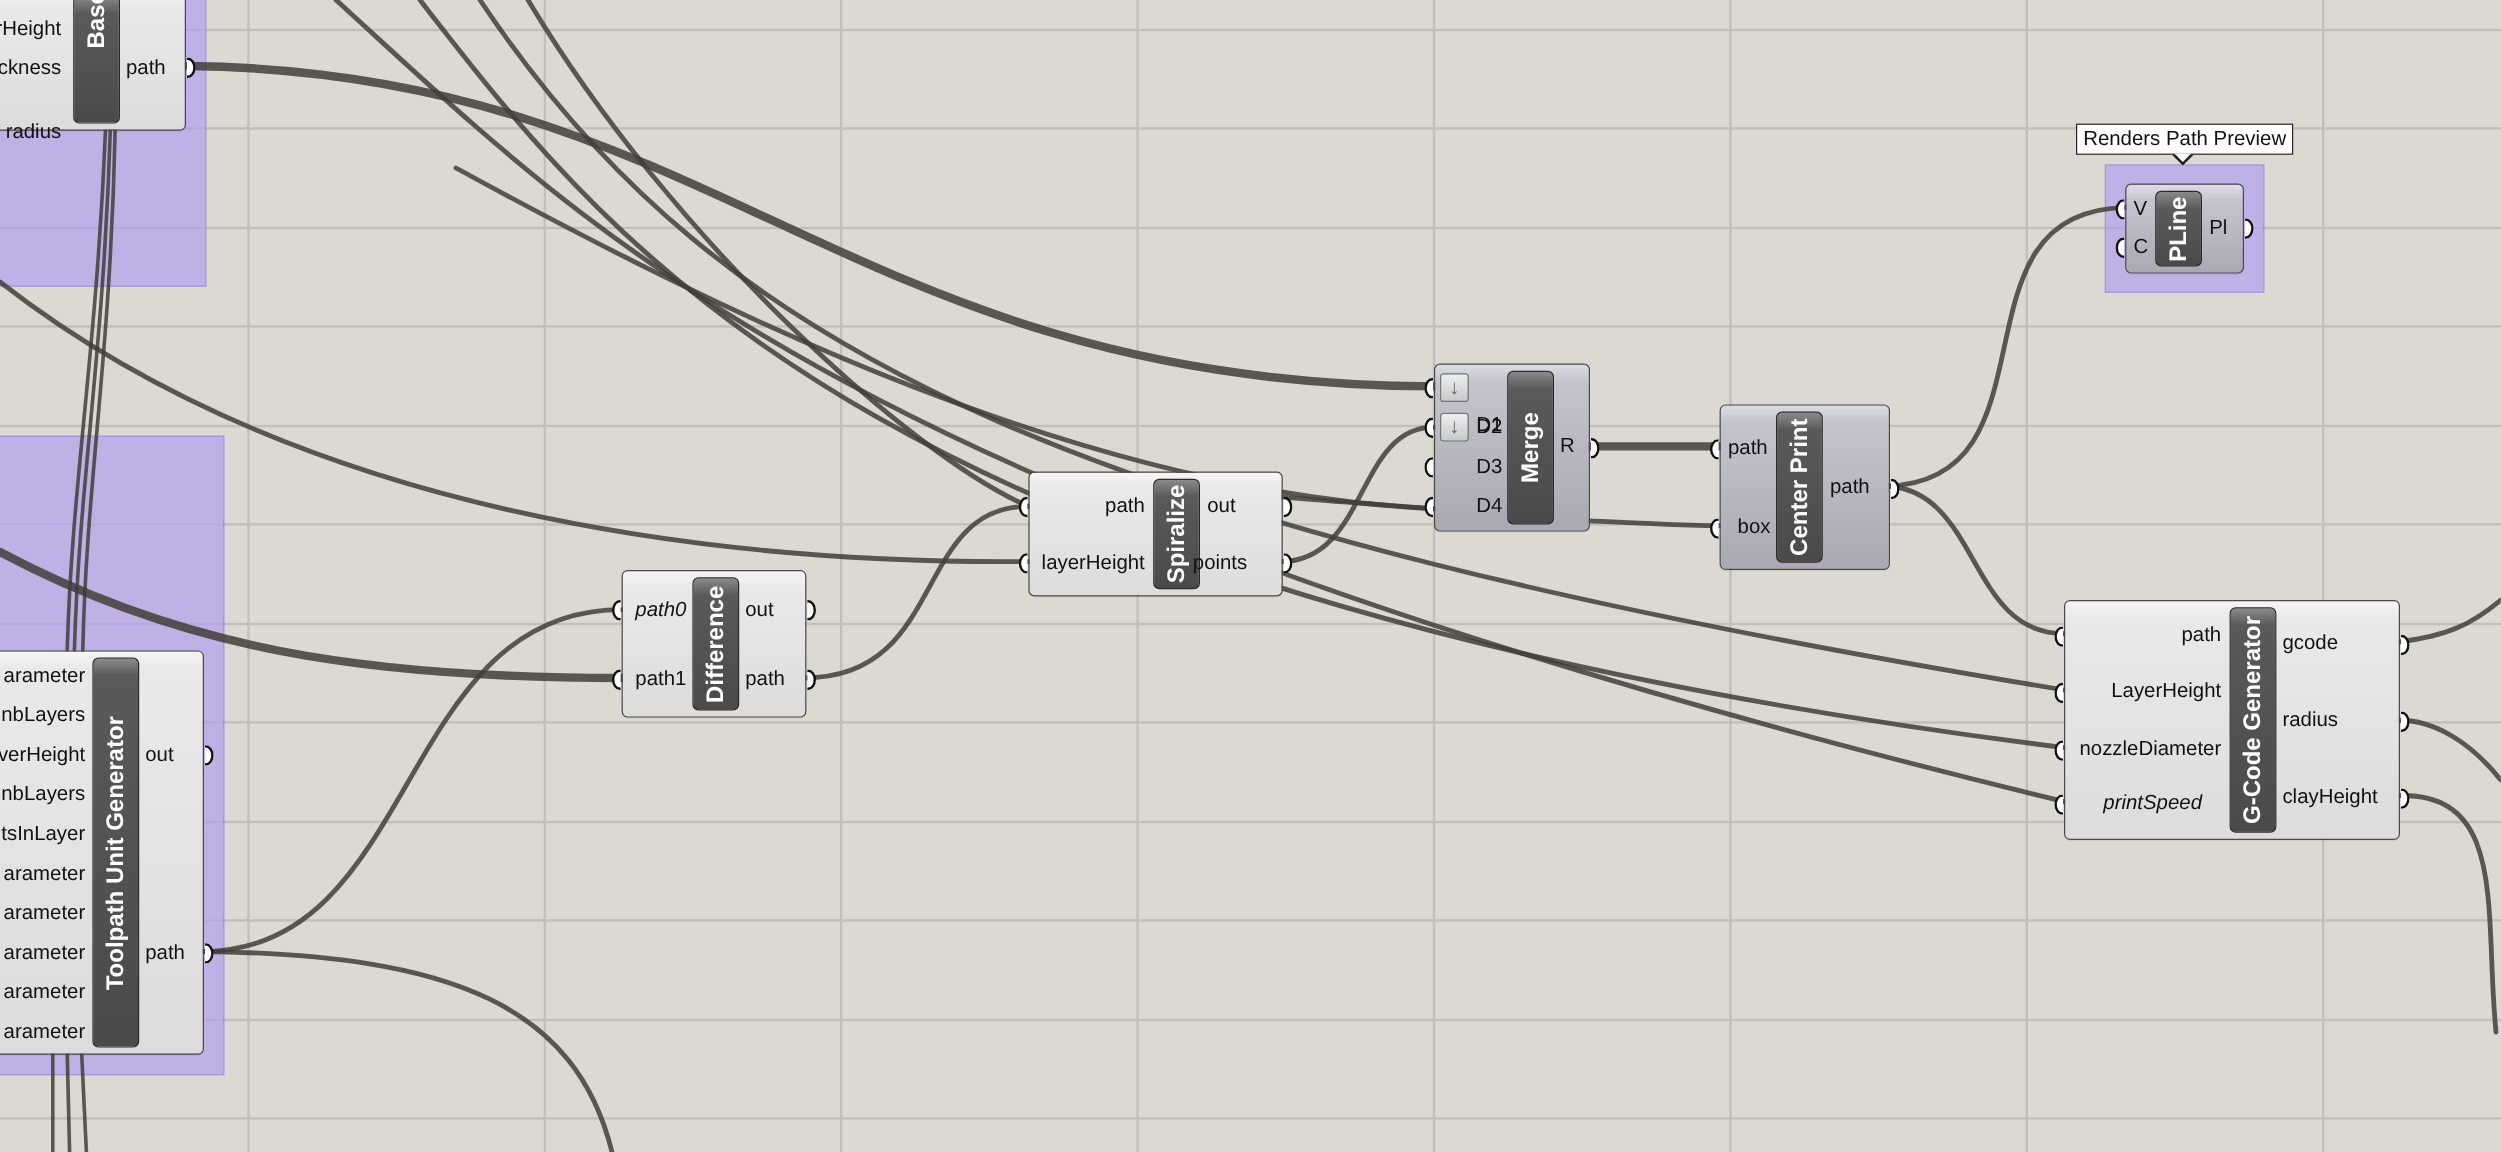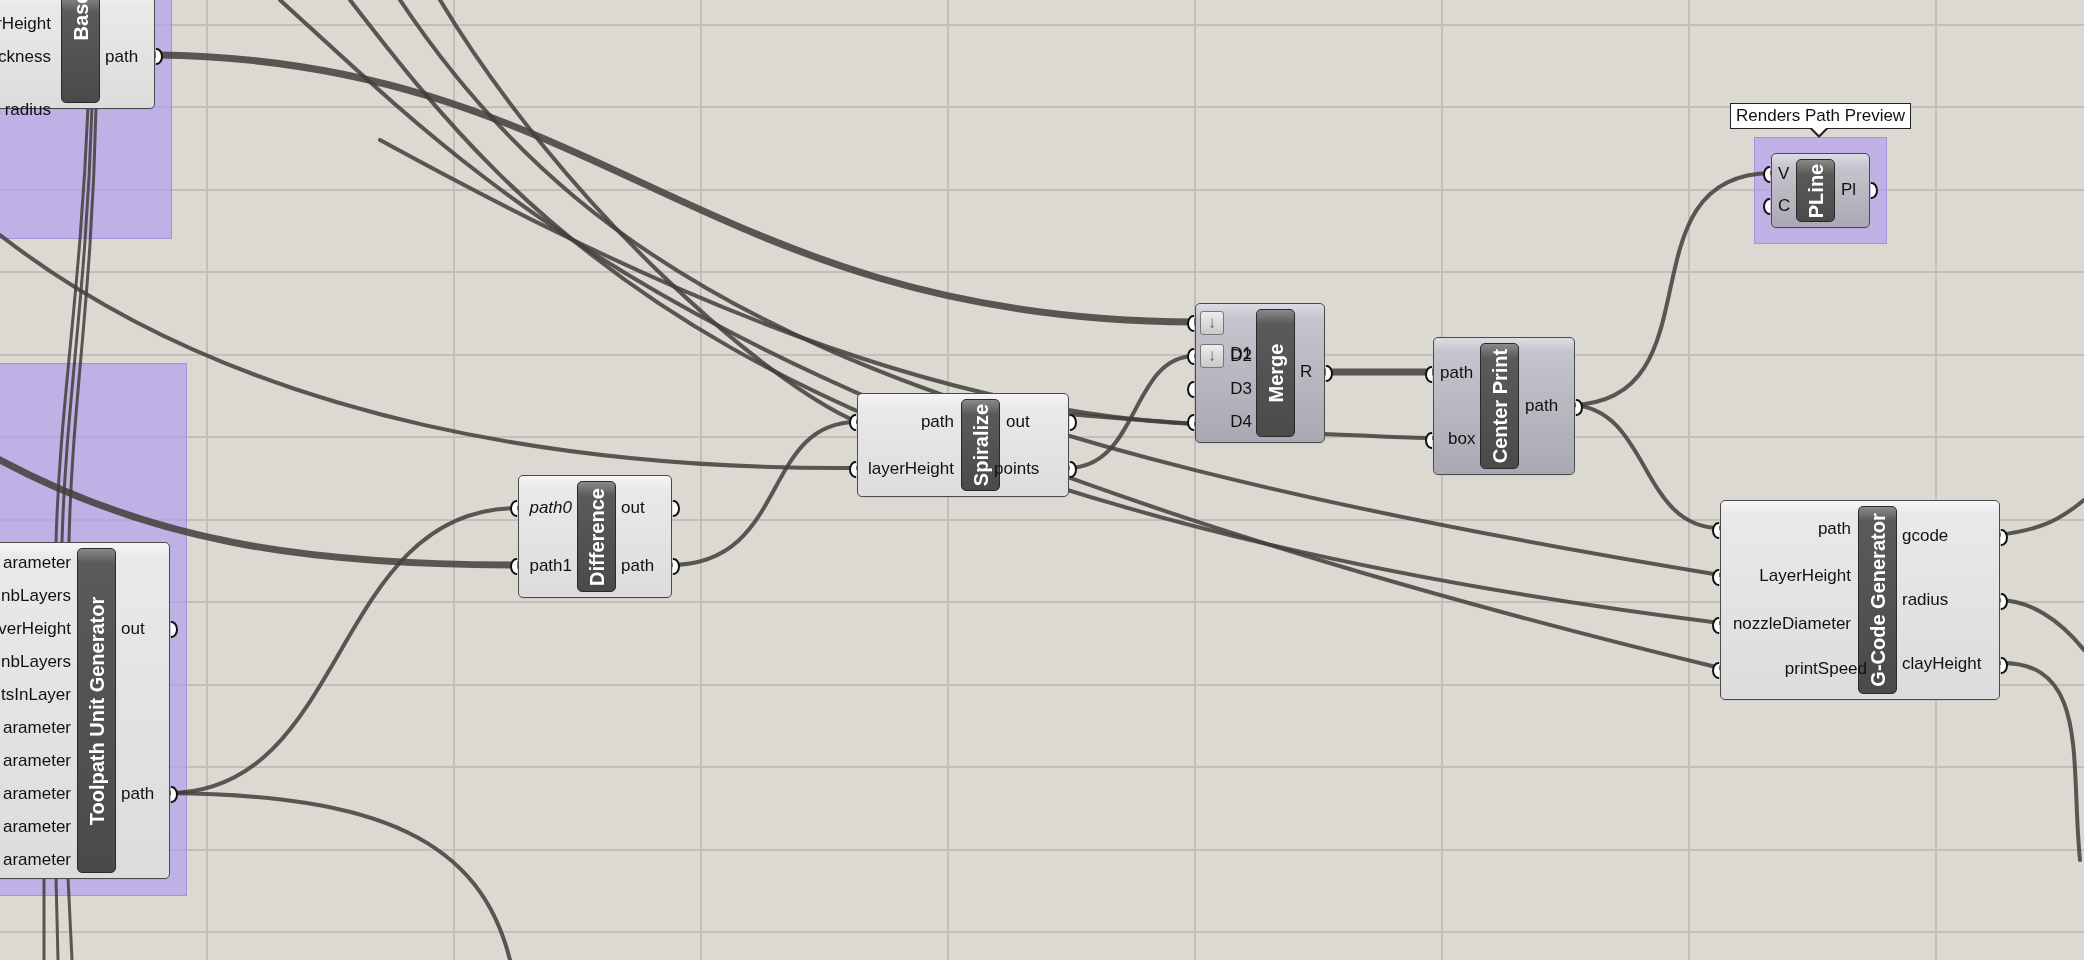--- a/index.html
+++ b/index.html
@@ -239,21 +239,21 @@
     <span class="port right" style="right:-9px; top:28px;"></span>
   </div>
 
   <div class="node" style="left:1720px; top:500px; width:278px; height:198px;">
     <div class="bar" style="left:137px; width:37px;">
       <span class="bar-label">G-Code Generator</span>
     </div>
     <span class="port-label in" style="right:148px; top:18px;">path</span>
     <span class="port-label in" style="right:148px; top:65px;">LayerHeight</span>
     <span class="port-label in" style="right:148px; top:113px;">nozzleDiameter</span>
-    <span class="port-label in" style="right:132px; top:158px;">printSpeed</span>
+    <span class="port-label in" style="right:164px; top:158px;font-style:italic;">printSpeed</span>
     <span class="port-label" style="left:181px; top:25px;">gcode</span>
     <span class="port-label" style="left:181px; top:89px;">radius</span>
     <span class="port-label" style="left:181px; top:153px;">clayHeight</span>
     <span class="port left" style="left:-9px; top:21px;"></span>
     <span class="port left" style="left:-9px; top:68px;"></span>
     <span class="port left" style="left:-9px; top:116px;"></span>
     <span class="port left" style="left:-9px; top:161px;"></span>
     <span class="port right" style="right:-9px; top:28px;"></span>
     <span class="port right" style="right:-9px; top:92px;"></span>
     <span class="port right" style="right:-9px; top:156px;"></span>

